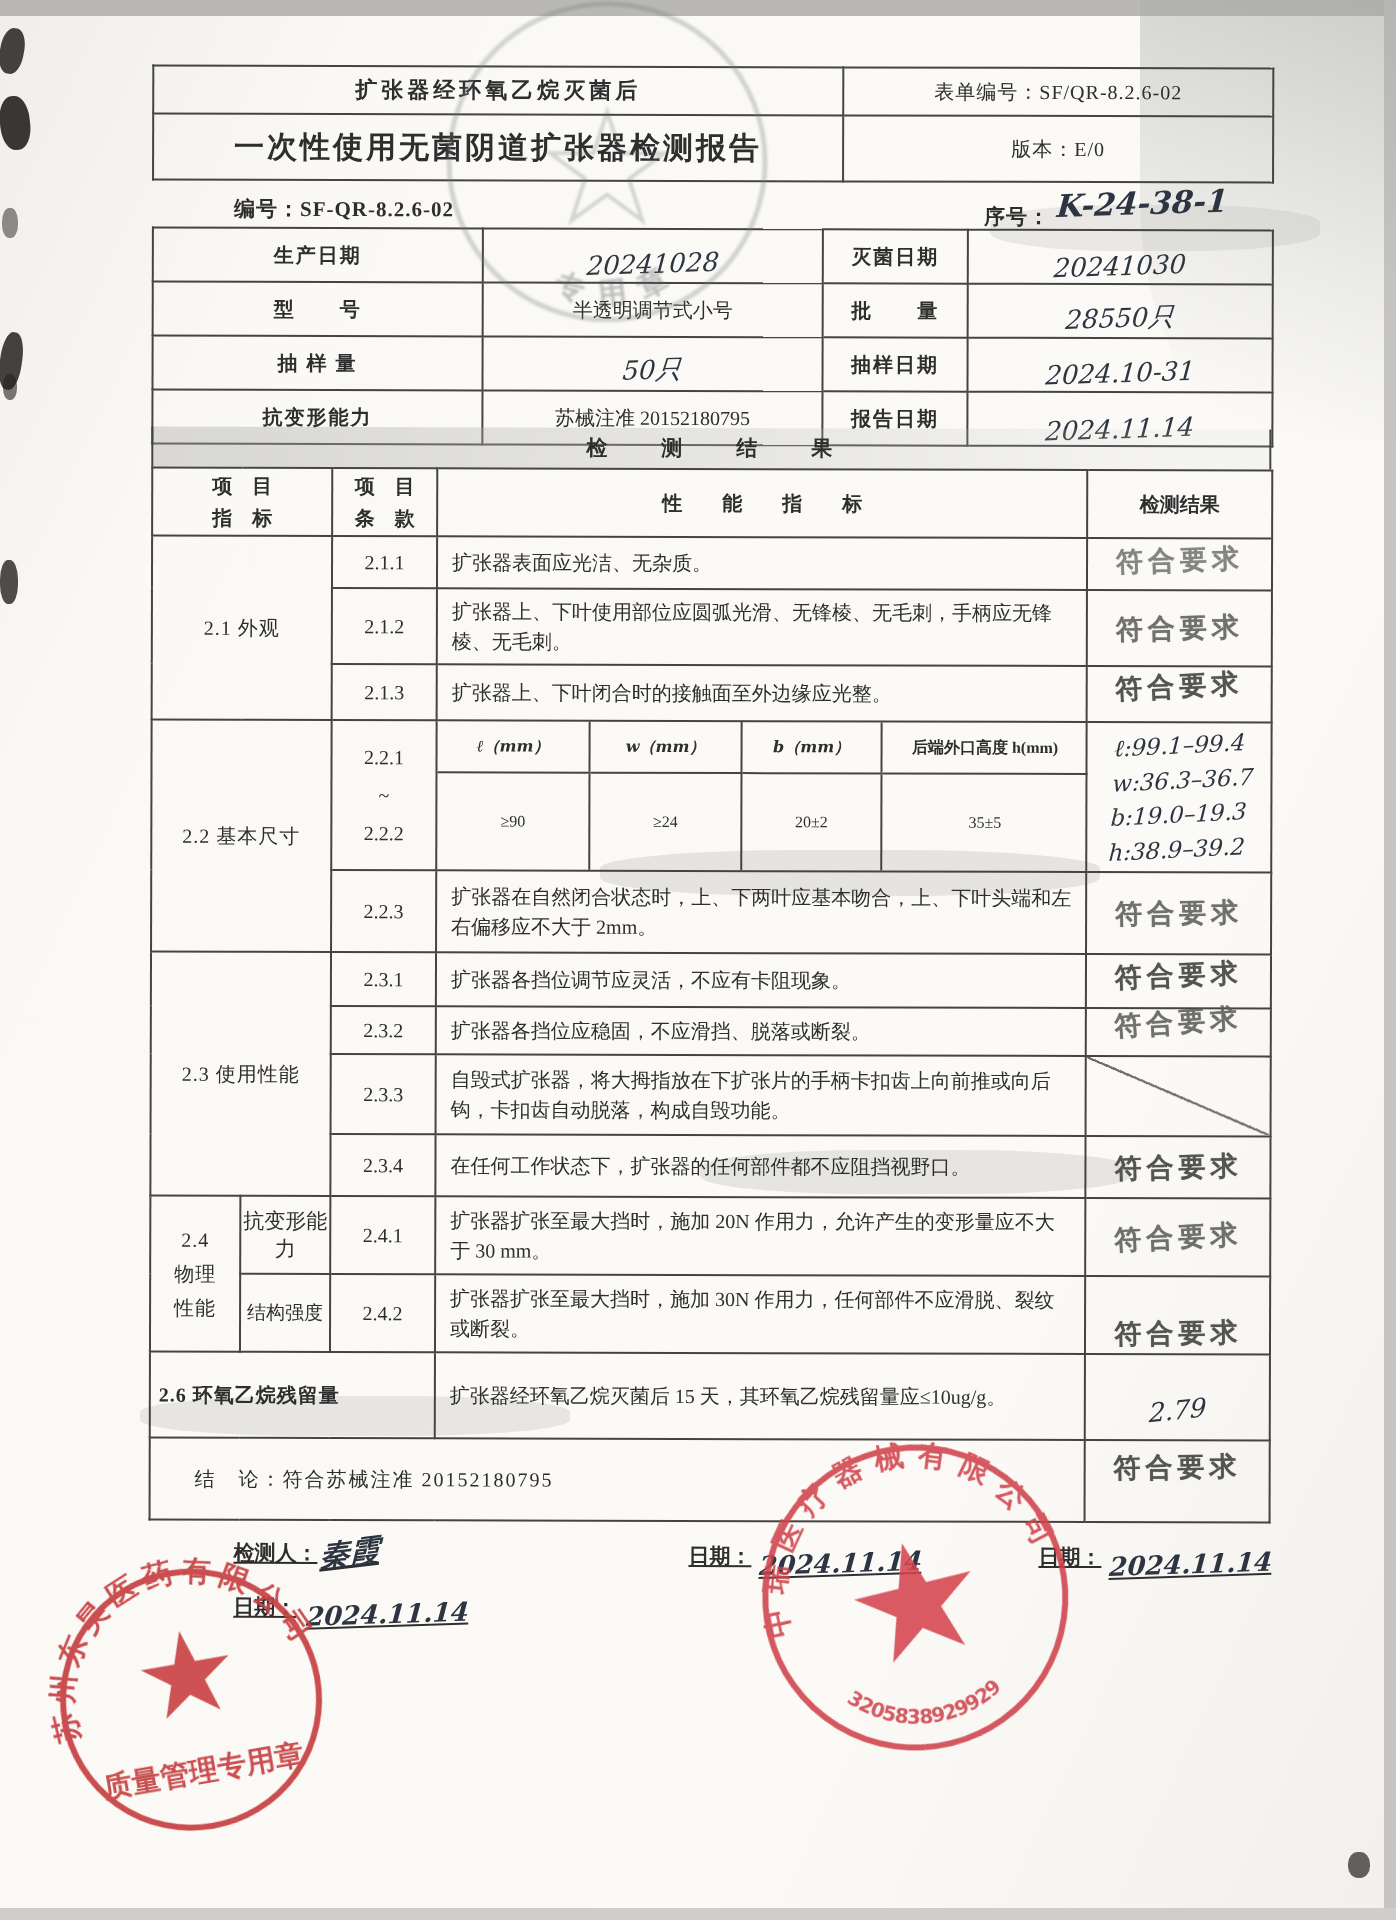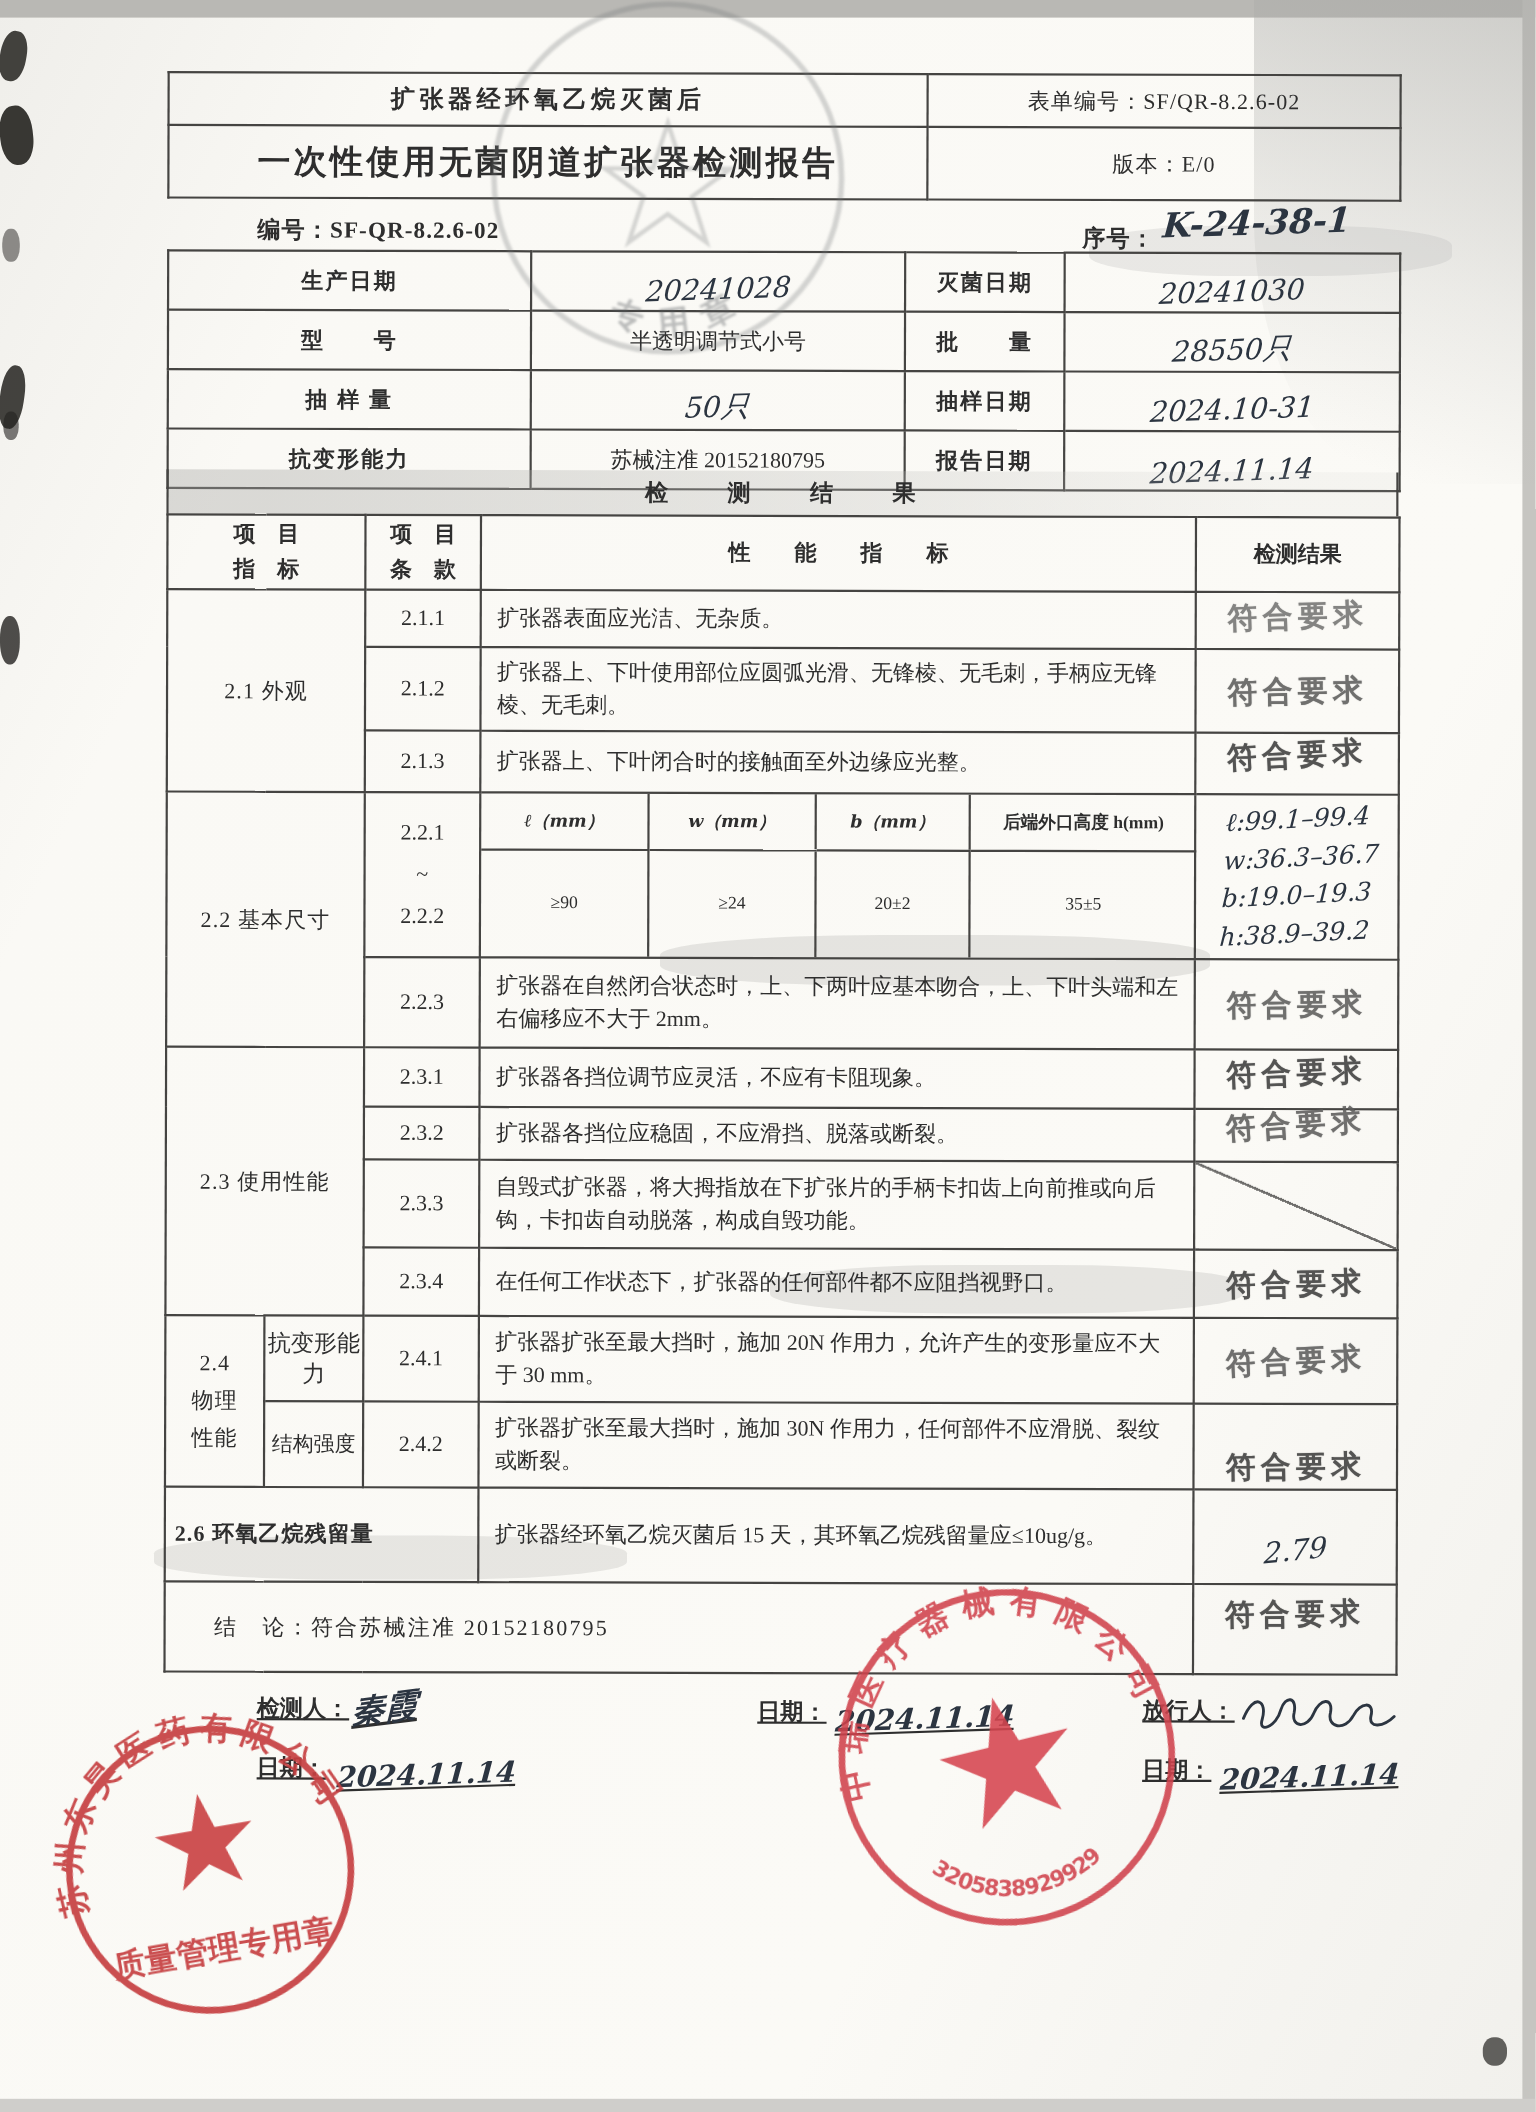--- a/index.html
+++ b/index.html
@@ -290,26 +290,20 @@
           <span class="hw" style="margin-left:10px;margin-top:14px;">2024.11.14</span>
         </div>
       </div>
       <div class="sig-block" style="left:540px;">
         <div class="sig-row" style="margin-top:2px;">
           <span>日期：</span>
           <span class="hw" style="margin-left:8px;margin-top:14px;">2024.11.14</span>
         </div>
       </div>
       <div class="sig-block" style="left:890px;">
-        <div class="sig-row">
-          <span>放行人：</span>
-          <svg class="sig-svg" width="150" height="46" viewBox="0 0 150 46">
-            <path d="M8,30 C18,6 30,14 25,31 C21,44 38,38 42,22 C46,9 57,10 54,25 C51,38 66,40 72,25 C77,12 90,10 87,25 C84,38 100,42 108,27 C114,15 127,14 124,27 C121,40 136,37 145,28" stroke="#2c3541" stroke-width="2.6" fill="none" stroke-linecap="round"></path>
-          </svg>
-        </div>
         <div class="sig-row" style="margin-top:2px;">
           <span>日期：</span>
           <span class="hw" style="margin-left:8px;margin-top:14px;">2024.11.14</span>
         </div>
       </div>
     </div>
 
     <svg class="stamp-svg" width="360" height="360" viewBox="0 0 360 360" style="left:425px;top:-18px;opacity:.55;filter:blur(1px);">
       <circle cx="180" cy="180" r="158" fill="none" stroke="#74787a" stroke-width="5" opacity=".55"></circle>
       <g transform="translate(180,190) scale(1.0)" opacity=".45">

